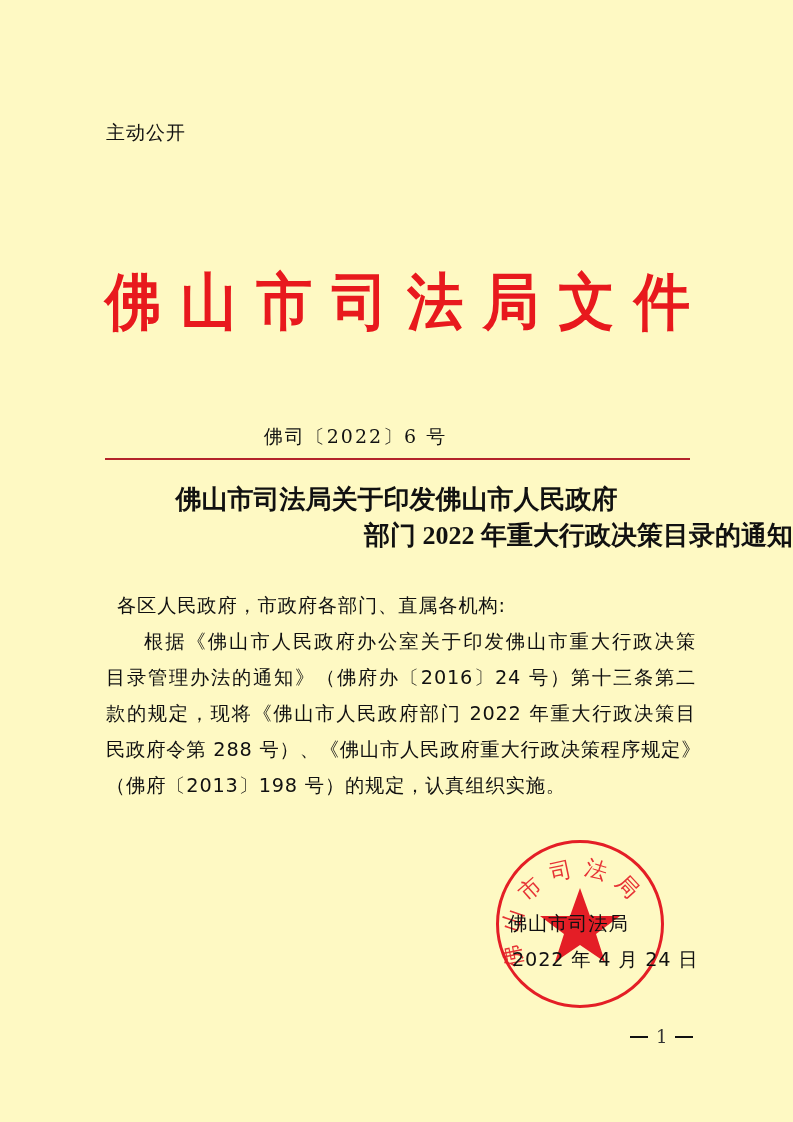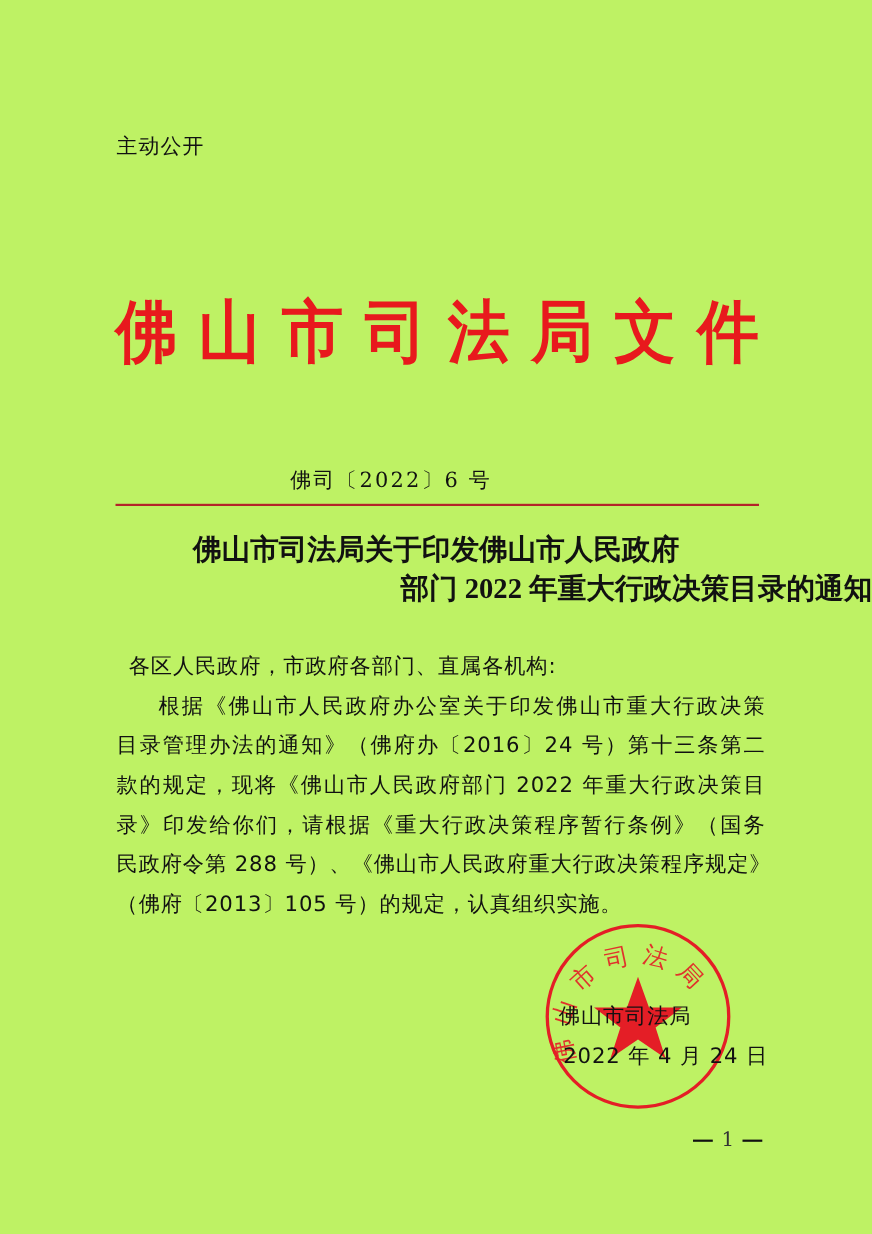--- a/index.html
+++ b/index.html
@@ -1,17 +1,17 @@
 <!DOCTYPE html>
 <html><head>
   <meta charset="utf-8">
   <style>
     html, body { margin: 0; padding: 0; background: #ffffff; }
     body { width: 793px; height: 1122px; position: relative; overflow: hidden; }
-    .page { position: absolute; left: 0; top: 0; width: 793px; height: 1122px; background: #bef264; }
+    .page { position: absolute; left: 0; top: 0; width: 793px; height: 1122px; background: #fef9c3; }
     .abs { position: absolute; }
     .label-public {
       left: 106px; top: 120px; font-size: 19px; color: #111;
       font-family: "DejaVu Sans", sans-serif; letter-spacing: 1px;
     }
     .masthead {
       left: 105px; top: 266px; width: 585px; height: 74px;
       display: flex; justify-content: space-between; align-items: center;
       color: #e8191d; font-family: "DejaVu Serif", serif; font-weight: bold; font-size: 56px;
     }
@@ -72,23 +72,22 @@
 
   <div class="abs title l1">佛山市司法局关于印发佛山市人民政府</div>
   <div class="abs title l2">部门 2022 年重大行政决策目录的通知</div>
 
   <div class="abs body-text salutation">各区人民政府，市政府各部门、直属各机构:</div>
 
   <div class="abs body-text para">
     <span class="line first">根据《佛山市人民政府办公室关于印发佛山市重大行政决策</span>
     <span class="line">目录管理办法的通知》（佛府办〔2016〕24 号）第十三条第二</span>
     <span class="line">款的规定，现将《佛山市人民政府部门 2022 年重大行政决策目</span>
-    <span class="line">录》印发给你们，请根据《重大行政决策程序暂行条例》（国务</span>
     <span class="line">民政府令第 288 号）、《佛山市人民政府重大行政决策程序规定》</span>
-    <span class="line last">（佛府〔2013〕105 号）的规定，认真组织实施。</span>
+    <span class="line last">（佛府〔2013〕198 号）的规定，认真组织实施。</span>
   </div>
 
   <div class="abs stamp"></div>
   <svg class="abs stamp-arc" viewBox="0 0 168 168" width="168" height="168">
     <defs>
       <path id="sealArc" d="M 30 128 A 62 62 0 1 1 138 128"></path>
     </defs>
     <text font-family="DejaVu Serif, serif" font-size="22" fill="#e41e26" letter-spacing="10" opacity="0.9">
       <textPath href="#sealArc" startOffset="4">佛山市司法局</textPath>
     </text>

